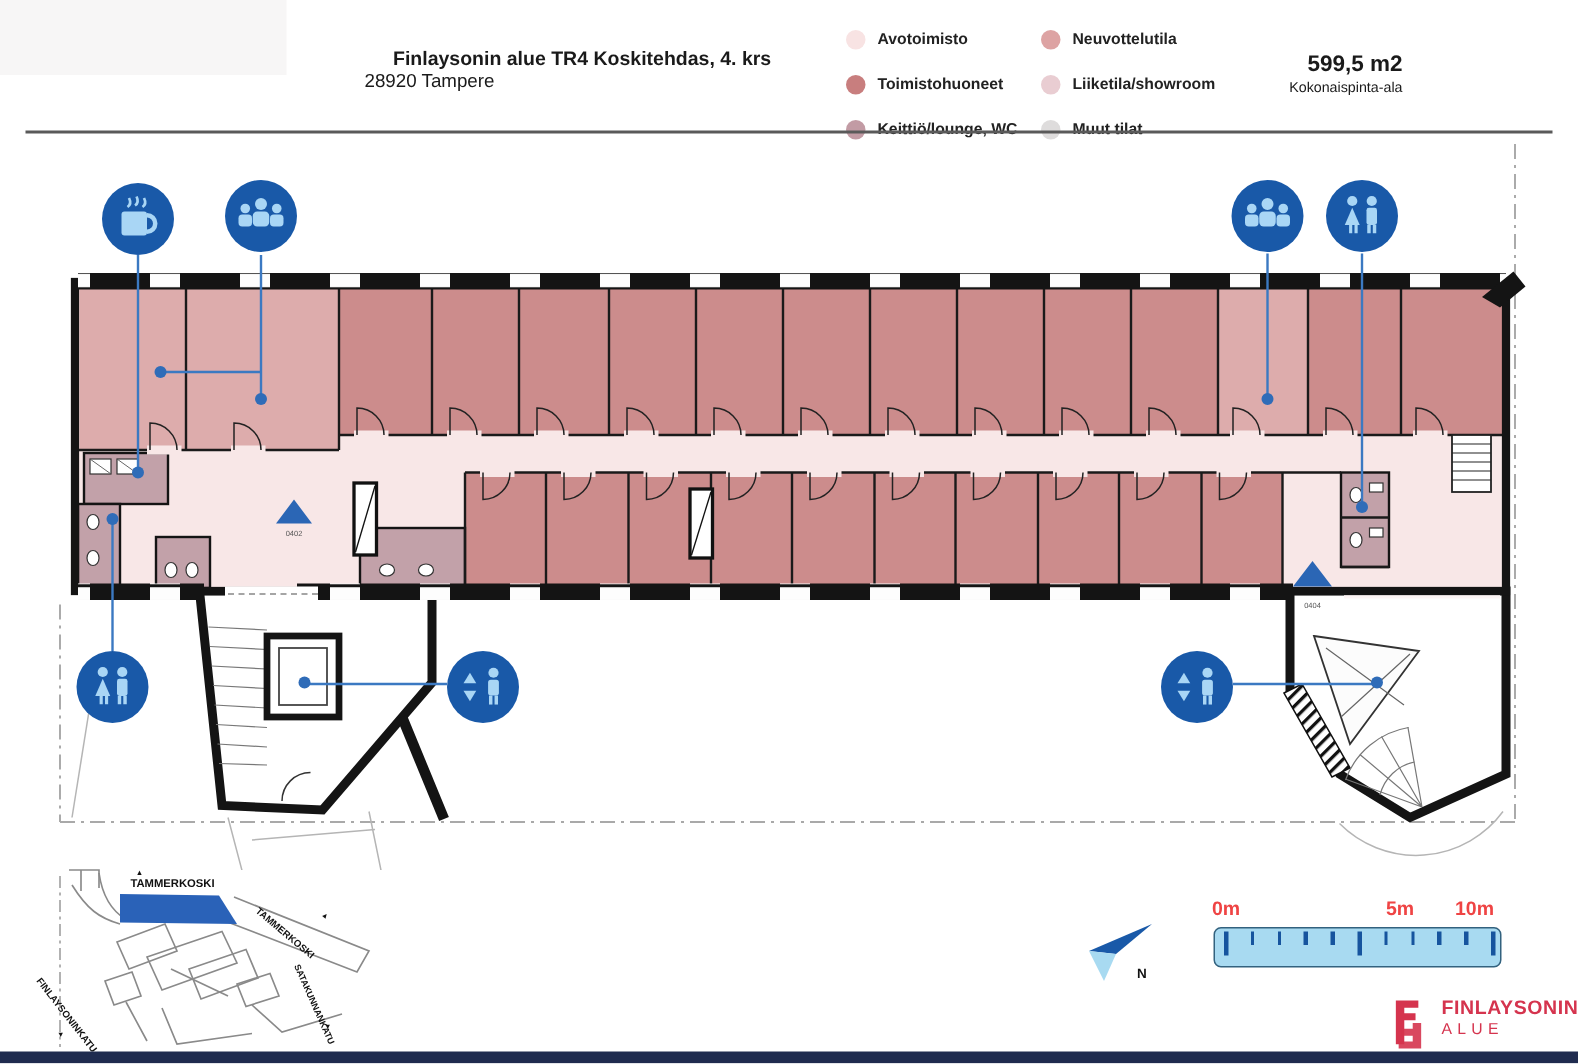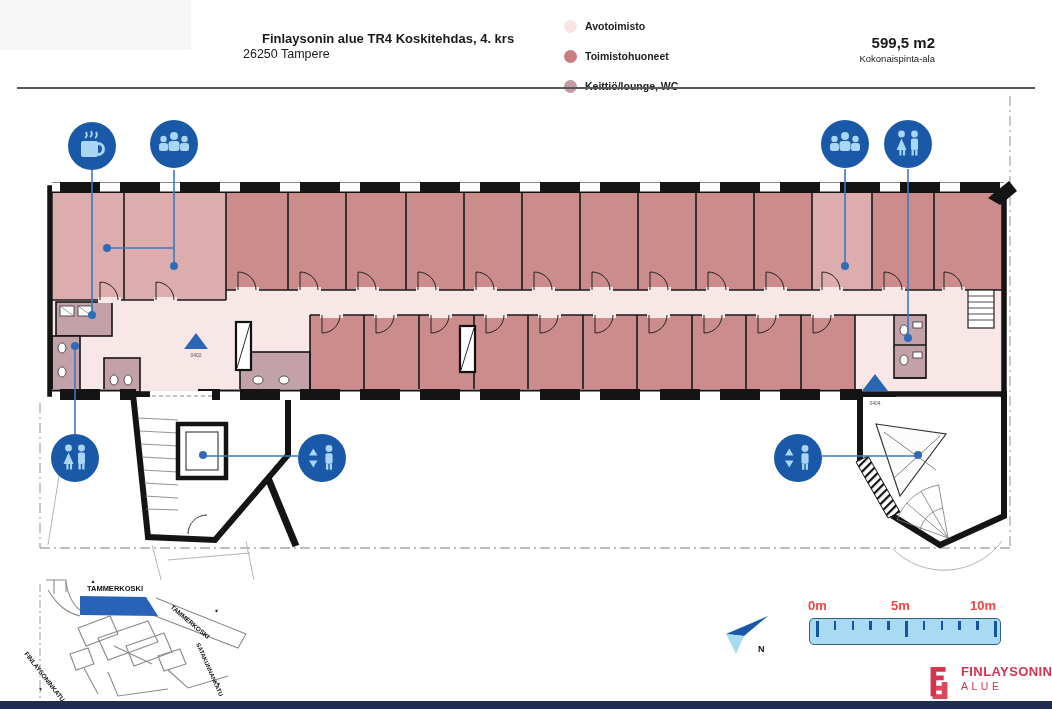--- a/index.html
+++ b/index.html
@@ -34,38 +34,52 @@
 </style>
 </head>
 <body>
 
 <div class="page">
 
   <div class="abs corner-box"></div>
 
   <div class="abs title-block">
     <div class="t1">Finlaysonin alue TR4 Koskitehdas, 4. krs</div>
-    <div class="t3">26250 Tampere</div>
+    <div class="t3">28920 Tampere</div>
   </div>
 
   <div class="abs legend" style="left:564px;">
     <div class="legend-row">
       <span class="swatch" style="background-color: rgb(248, 227, 227);"></span>
       <span class="legend-label">Avotoimisto</span>
     </div>
     <div class="legend-row">
       <span class="swatch" style="background-color: rgb(200, 126, 126);"></span>
       <span class="legend-label">Toimistohuoneet</span>
     </div>
     <div class="legend-row">
       <span class="swatch" style="background-color: rgb(194, 155, 164);"></span>
       <span class="legend-label">Keittiö/lounge, WC</span>
     </div>
   </div>
 
+  <div class="abs legend" style="left:694px;">
+    <div class="legend-row">
+      <span class="swatch" style="background-color: rgb(221, 163, 163);"></span>
+      <span class="legend-label">Neuvottelutila</span>
+    </div>
+    <div class="legend-row">
+      <span class="swatch" style="background-color: rgb(233, 205, 210);"></span>
+      <span class="legend-label">Liiketila/showroom</span>
+    </div>
+    <div class="legend-row">
+      <span class="swatch" style="background-color: rgb(222, 220, 220);"></span>
+      <span class="legend-label">Muut tilat</span>
+    </div>
+  </div>
 
   <div class="abs area-block">
     <div class="area-value">599,5 m2</div>
     <div class="area-label">Kokonaispinta-ala</div>
   </div>
 
   <div class="abs header-rule"></div>
 
   <svg class="abs" style="left:0;top:90px;" width="1052" height="490" viewBox="0 90 1052 490">
     <defs>
@@ -344,21 +358,21 @@
     <text x="198" y="110" font-size="5" fill="#111">▼</text>
   </svg>
 
   <svg class="abs" style="left:716px;top:600px;" width="70" height="66" viewBox="0 0 70 66">
     <polygon points="10,34 52,16 28,36" fill="#1959a8"></polygon>
     <polygon points="10,34 28,36 20,54" fill="#a8daf1"></polygon>
     <text x="42" y="52" font-size="9" font-weight="bold" fill="#111">N</text>
   </svg>
 
   <div class="abs sb-label" style="left:808px;top:598px;">0m</div>
-  <div class="abs sb-label" style="left:891px;top:598px;">5m</div>
+  <div class="abs sb-label" style="left:924px;top:598px;">5m</div>
   <div class="abs sb-label" style="left:970px;top:598px;">10m</div>
   <div class="abs scalebar-bar">
     <div class="tick major" style="left:6px;"></div>
     <div class="tick minor" style="left:23.8px;"></div>
     <div class="tick minor" style="left:41.6px;"></div>
     <div class="tick minor" style="left:59.4px;"></div>
     <div class="tick minor" style="left:77.2px;"></div>
     <div class="tick major" style="left:95px;"></div>
     <div class="tick minor" style="left:112.8px;"></div>
     <div class="tick minor" style="left:130.6px;"></div>

